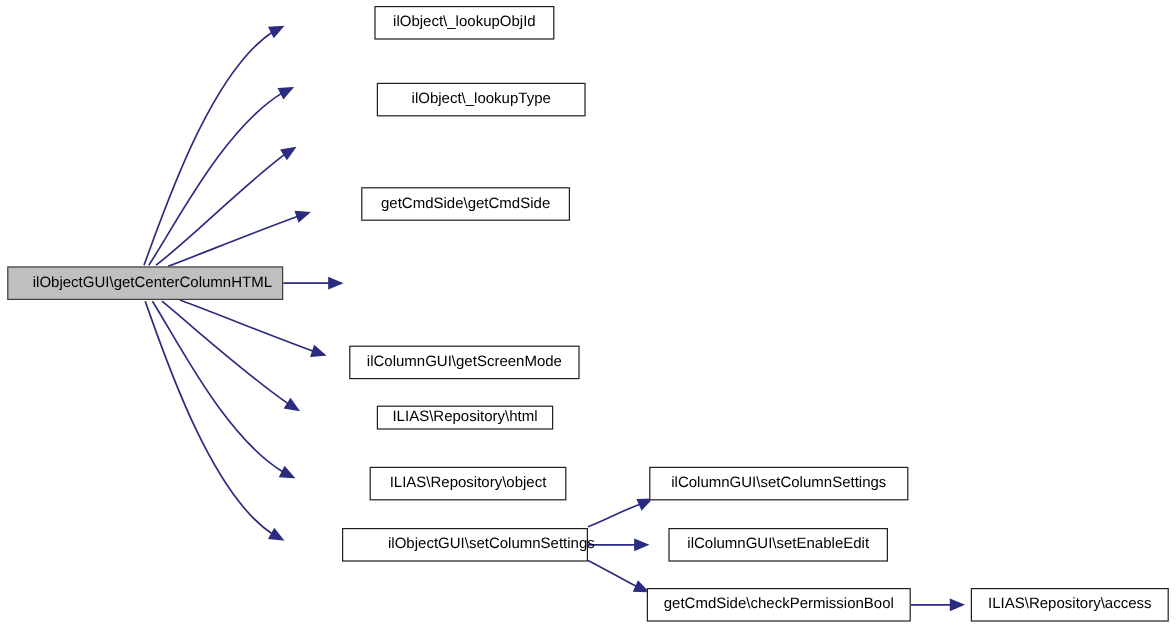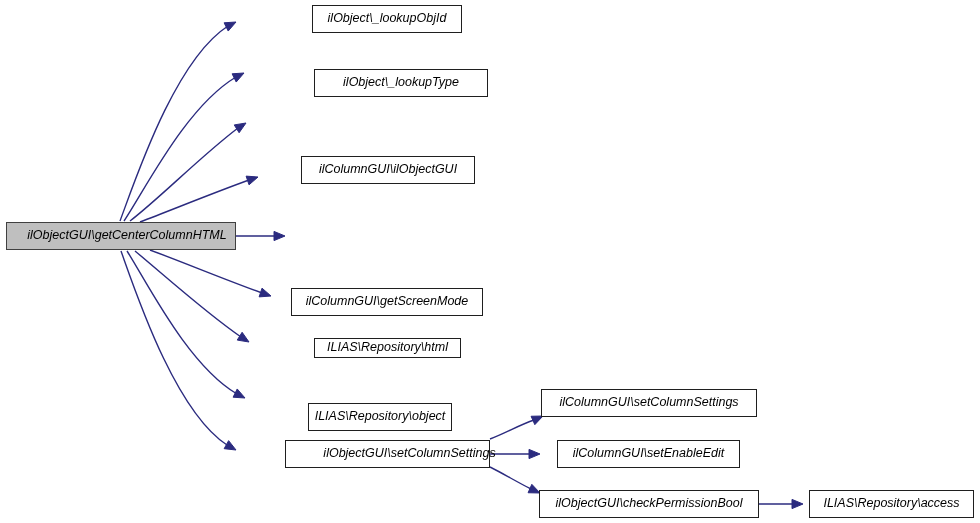--- a/index.html
+++ b/index.html
@@ -32,21 +32,20 @@
     display: flex;
     align-items: center;
     justify-content: center;
     text-align: center;
     color: #000000;
     font-size: 12.5px;
     line-height: 13.5px;
     letter-spacing: 0px;
     white-space: pre-line;
     z-index: 3;
-    font-style: italic;
   }
   .node.highlight {
     background: #bfbfbf;
     border: 1px solid #404040;
   }
   .node-label {
     display: block;
     padding: 0 6px;
     white-space: pre-line;
   }
@@ -79,22 +78,22 @@
       <path d="M490,454 L531,454" fill="none" stroke="#2b2b7f" stroke-width="1.4"></path>
       <polygon points="540,454 529,458.6 529,449.4" fill="#2b2b7f" stroke="#2b2b7f" stroke-width="1"></polygon>
       <path d="M490,467 C504,474 517,482 531,489" fill="none" stroke="#2b2b7f" stroke-width="1.4"></path>
       <polygon points="540,493 528.0798360213313,492.73600999706525 531.8163099090231,484.3289437497589" fill="#2b2b7f" stroke="#2b2b7f" stroke-width="1"></polygon>
       <path d="M759,504 L794,504" fill="none" stroke="#2b2b7f" stroke-width="1.4"></path>
       <polygon points="803,504 792,508.6 792,499.4" fill="#2b2b7f" stroke="#2b2b7f" stroke-width="1"></polygon>
     </svg>
 <div class="node highlight" style="left: 6px; top: 222px; width: 230px; height: 28px; padding-left: 12px;"><span class="node-label">ilObjectGUI\getCenterColumnHTML</span></div>
     <div class="node" style="left: 312px; top: 5px; width: 150px; height: 28px;"><span class="node-label">ilObject\_lookupObjId</span></div>
     <div class="node" style="left: 314px; top: 69px; width: 174px; height: 28px;"><span class="node-label">ilObject\_lookupType</span></div>
-    <div class="node" style="left: 301px; top: 156px; width: 174px; height: 28px;"><span class="node-label">ilColumnGUI\ilObjectGUI</span></div>
+    <div class="node" style="left: 301px; top: 156px; width: 174px; height: 28px;"><span class="node-label">getCmdSide\getCmdSide</span></div>
     <div class="node" style="left: 291px; top: 288px; width: 192px; height: 28px;"><span class="node-label">ilColumnGUI\getScreenMode</span></div>
     <div class="node" style="left: 314px; top: 338px; width: 147px; height: 20px;"><span class="node-label">ILIAS\Repository\html</span></div>
-    <div class="node" style="left: 308px; top: 403px; width: 144px; height: 28px;"><span class="node-label">ILIAS\Repository\object</span></div>
+    <div class="node" style="left: 308px; top: 389px; width: 164px; height: 28px;"><span class="node-label">ILIAS\Repository\object</span></div>
     <div class="node" style="left: 285px; top: 440px; width: 205px; height: 28px; padding-left: 44px;"><span class="node-label">ilObjectGUI\setColumnSettings</span></div>
     <div class="node" style="left: 541px; top: 389px; width: 216px; height: 28px;"><span class="node-label">ilColumnGUI\setColumnSettings</span></div>
     <div class="node" style="left: 557px; top: 440px; width: 183px; height: 28px;"><span class="node-label">ilColumnGUI\setEnableEdit</span></div>
-    <div class="node" style="left: 539px; top: 490px; width: 220px; height: 28px;"><span class="node-label">ilObjectGUI\checkPermissionBool</span></div>
+    <div class="node" style="left: 539px; top: 490px; width: 220px; height: 28px;"><span class="node-label">getCmdSide\checkPermissionBool</span></div>
     <div class="node" style="left: 809px; top: 490px; width: 165px; height: 28px;"><span class="node-label">ILIAS\Repository\access</span></div>
   </div>
 
 </body></html>

